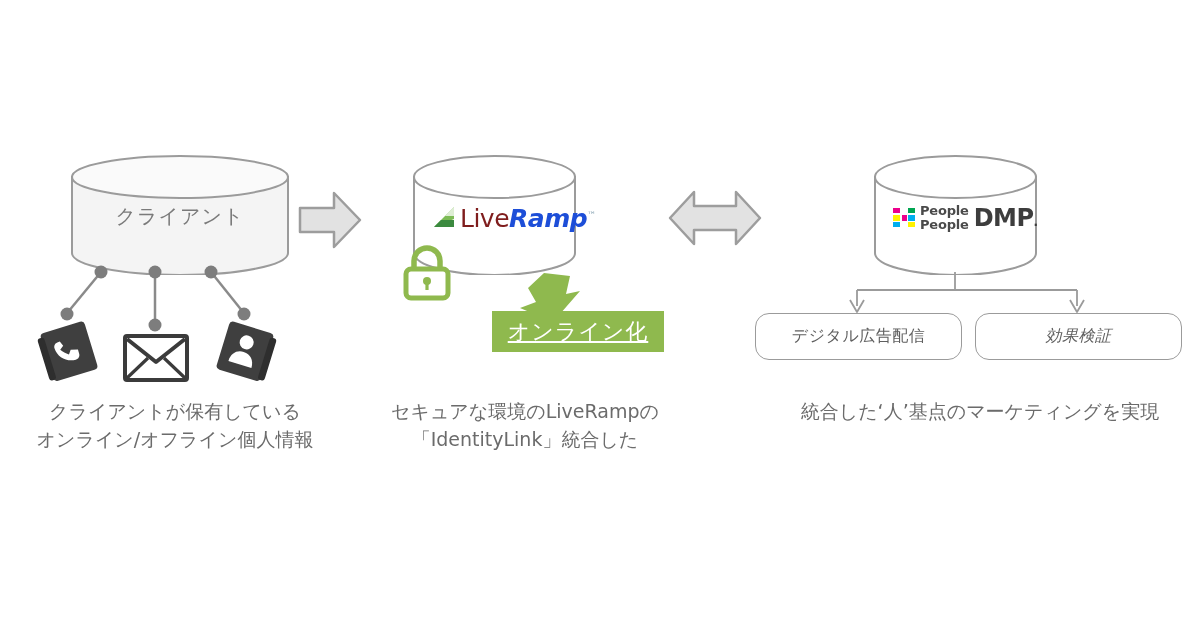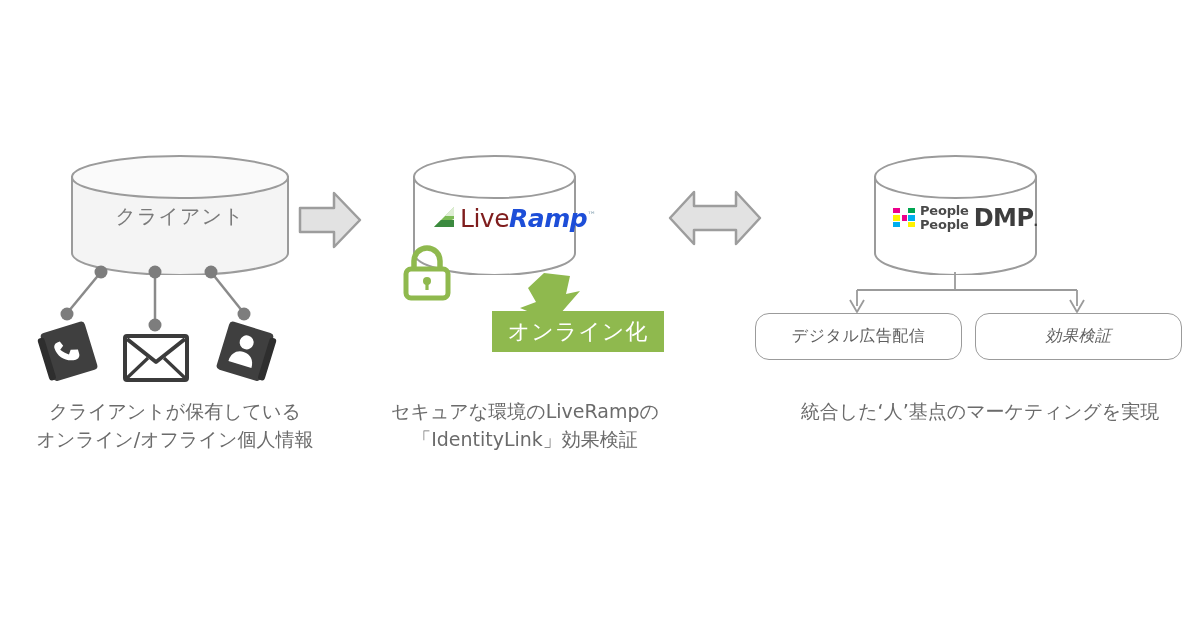--- a/index.html
+++ b/index.html
@@ -222,27 +222,27 @@
       <rect x="27.4" y="39" width="3.2" height="8" fill="#8fb94e"></rect>
     </svg>
   </div>
 
   <div class="abs" style="left:510px; top:272px; width:84px; height:52px;">
     <svg width="84" height="52" viewBox="0 0 84 52">
       <path d="M34,1 L60,4 L56,22 L70,19 L43,50 L10,36 L26,30 L18,16 Z" fill="#8fb94e"></path>
     </svg>
   </div>
 
-  <div class="badge" style="left:492px; top:311px; width:172px; height:41px; background:#8fb94e;">
+  <div class="badge" style="left:492px; top:311px; width:172px; height:41px; background:#8fb94e;text-decoration:underline;">
     <span>オンライン化</span>
   </div>
 
   <div class="caption" style="left:355px; top:398px; width:340px;">
     <div>セキュアな環境のLiveRampの</div>
-    <div>「IdentityLink」効果検証</div>
+    <div>「IdentityLink」統合した</div>
   </div>
 
   <div class="abs" style="left:666px; top:180px; width:98px; height:76px;">
     <svg width="98" height="76" viewBox="0 0 98 76">
       <path d="M4,38 L28,12 L28,26 L70,26 L70,12 L94,38 L70,64 L70,50 L28,50 L28,64 Z" fill="#e2e2e2" stroke="#9d9d9d" stroke-width="2.5" stroke-linejoin="round"></path>
     </svg>
   </div>
 
   <div class="cyl" style="left:873px; top:155px; width:165px; height:120px;">
     <svg width="165" height="120" viewBox="0 0 165 120">

